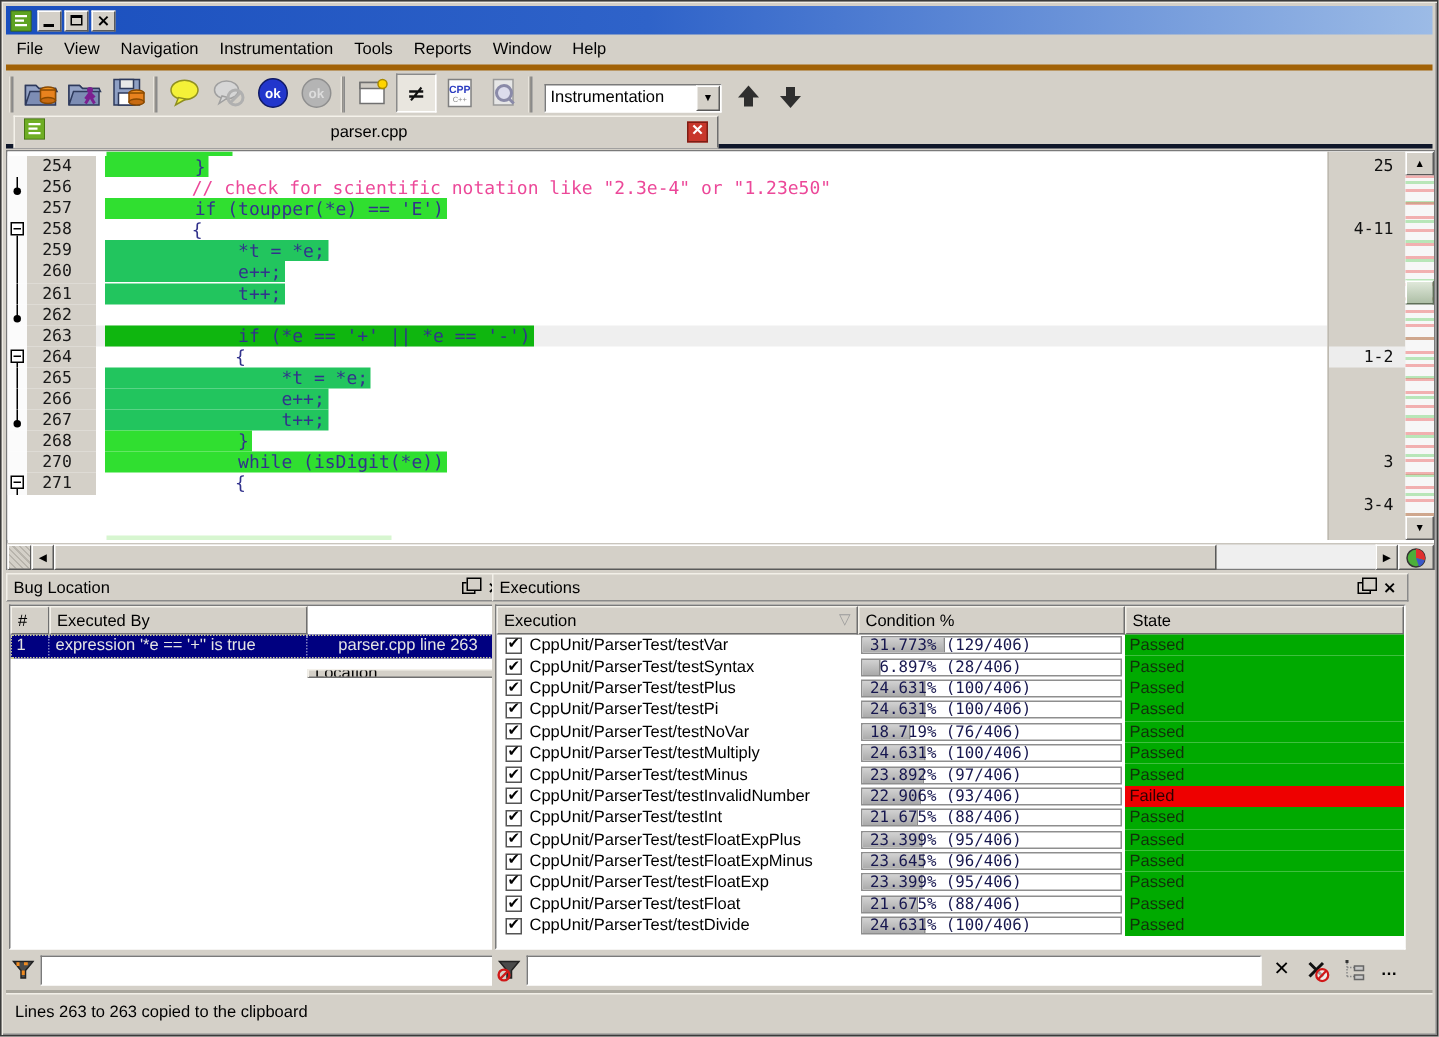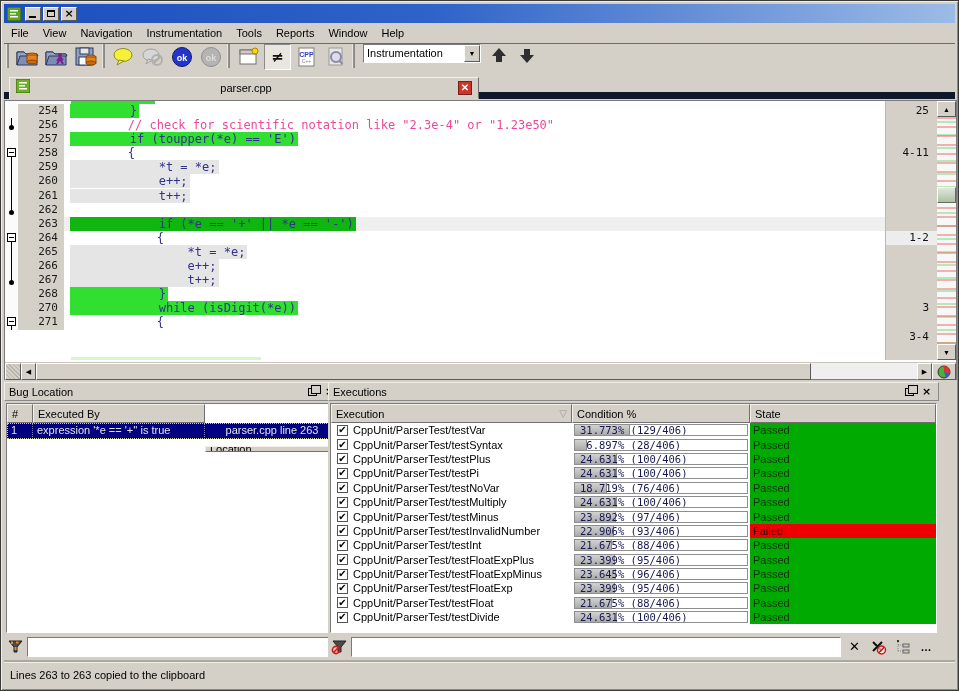--- a/index.html
+++ b/index.html
@@ -15,57 +15,57 @@
   .win-btns{display:flex;gap:2px;}
   .wbtn{width:16px;height:14px;background:#d4d0c8;border:1px solid;border-color:#fff #5a5a5a #5a5a5a #fff;
         display:flex;align-items:center;justify-content:center;padding:0;font-size:9px;line-height:9px;color:#000;position:relative;}
   .g-min{position:absolute;left:3px;bottom:2px;width:7px;height:2px;background:#000;}
   .g-max{width:8px;height:7px;border:1px solid #000;border-top-width:2px;}
   .g-cls{font-size:11px;font-weight:bold;font-family:"DejaVu Sans",sans-serif;}
   
   .menubar{position:absolute;left:3px;top:23px;right:3px;height:18px;display:flex;align-items:center;font-size:11px;}
   .menu-item{padding:2px 7px;color:#000;}
   
-  .toolbar{position:absolute;left:3px;top:42px;right:3px;height:32px;display:flex;align-items:flex-start;
-           border-top:1px solid #a16207;}
+  .toolbar{position:absolute;left:3px;top:42px;right:3px;height:32px;display:flex;align-items:flex-end;
+           border-top:4px solid #a16207;}
   .thandle{width:3px;height:24px;margin:0 4px 0 2px;border-left:2px ridge #e8e4dc;border-right:1px solid #8a8a8a;}
   .tbtn{width:27px;height:26px;display:flex;align-items:center;justify-content:center;margin:0 1px;}
   .tbtn.pressed{background:#e9e6df;border:1px solid;border-color:#8a8a8a #fff #fff #8a8a8a;}
   .tbtn svg{display:block;}
   .diff-glyph{font-size:15px;font-weight:bold;color:#111;font-family:"DejaVu Sans",sans-serif;}
   .combo{display:flex;width:118px;height:19px;border:1px solid;border-color:#7a7a7a #fff #fff #7a7a7a;background:#fff;margin:0 4px;}
   .combo-text{flex:1;font-size:11px;padding:2px 3px;white-space:nowrap;overflow:hidden;}
   .combo-btn{width:16px;background:#d4d0c8;border:1px solid;border-color:#fff #5a5a5a #5a5a5a #fff;
              display:flex;align-items:center;justify-content:center;font-size:7px;color:#000;}
   .navarrow{width:22px;height:22px;display:flex;align-items:center;justify-content:center;margin:0 3px;}
   .arrow-shape{position:relative;width:14px;height:15px;}
   .arrow-shape .head{position:absolute;left:0;width:0;height:0;border-left:7px solid transparent;border-right:7px solid transparent;}
   .arrow-shape .stem{position:absolute;left:4px;width:6px;height:7px;background:#2e2e2e;}
   .a-up .head{top:0;border-bottom:8px solid #2e2e2e;} .a-up .stem{top:7px;}
   .a-dn .head{bottom:0;border-top:8px solid #2e2e2e;} .a-dn .stem{bottom:7px;}
   
-  .tabbar{position:absolute;left:3px;top:76px;right:3px;height:22px;border-bottom:7px solid #0f172a;}
+  .tabbar{position:absolute;left:3px;top:76px;right:3px;height:22px;border-bottom:3px solid #0f172a;}
   .tab{position:absolute;left:5px;top:0;width:470px;height:22px;background:#d4d0c8;
        border:1px solid;border-color:#f4f1ea #6f6f6f transparent #f4f1ea;
        display:flex;align-items:center;padding:0 6px;}
   .tab-label{flex:1;text-align:center;font-size:11px;}
   .tab-close{width:14px;height:14px;background:#c8372b;border:1px solid #7e1d14;color:#fff;font-size:10px;line-height:12px;
              text-align:center;font-weight:bold;}
   
   .editor{position:absolute;left:3px;top:99px;width:953px;height:280px;border:1px solid #7a7a7a;background:#fff;}
   .code-viewport{position:absolute;left:0;top:0;right:0;height:259px;overflow:hidden;background:#fff;}
   .code-rows{position:absolute;left:0;top:0;width:880px;}
   .crow{display:flex;height:14.1px;align-items:stretch;}
   .fold{width:13px;flex:0 0 auto;background:#fbfbfb;position:relative;}
   .lnum{width:46px;flex:0 0 auto;background:#d4d0c8;font-family:"DejaVu Sans Mono",monospace;font-size:11px;
-        color:#1a1a1a;text-align:right;padding-right:6px;line-height:14.1px;}
+        color:#1a1a1a;text-align:right;padding-right:16px;line-height:14.1px;}
   .ctext{flex:1;font-family:"DejaVu Sans Mono",monospace;font-size:12px;line-height:14.1px;white-space:pre;padding-left:6px;color:#32328c;}
   .crow.sel .ctext{background:#efefef;}
   .hl-full{background:#30df30;padding:0 2px;}
-  .hl-light{background:#e5e5e5;padding:0 2px;}
+  .hl-light{background:#22c55e;padding:0 2px;}
   .hl-dark{background:#0fb60f;padding:0 2px;}
   .cmt{color:#ec4899;}
   .ptop{position:absolute;left:66px;top:0;width:84px;height:3px;background:#30df30;}
   .pbot{position:absolute;left:66px;bottom:0;width:190px;height:3px;background:#d7f6d0;}
   
   .fg-box{position:absolute;left:2px;top:2px;width:9px;height:9px;border:1px solid #000;background:#fff;}
   .fg-box::after{content:"";position:absolute;left:1px;top:3px;width:5px;height:1px;background:#000;}
   .fg-boxline{position:absolute;left:6px;top:11px;bottom:0;width:1px;background:#000;}
   .fg-line{position:absolute;left:6px;top:0;bottom:0;width:1px;background:#000;}
   .fg-corner{position:absolute;left:6px;top:0;height:8px;width:1px;background:#000;}

